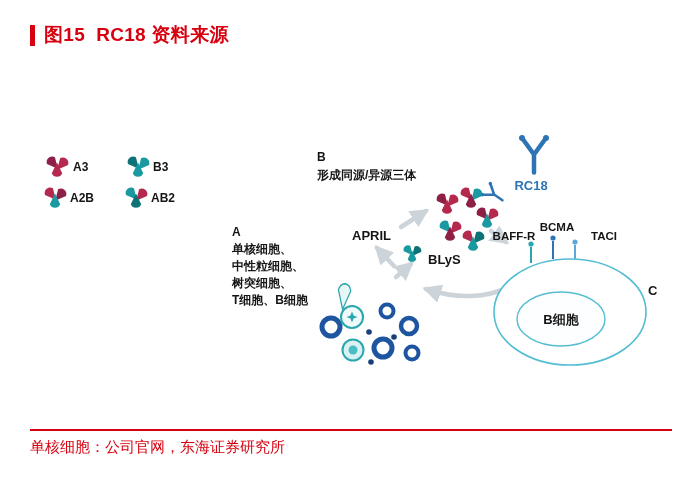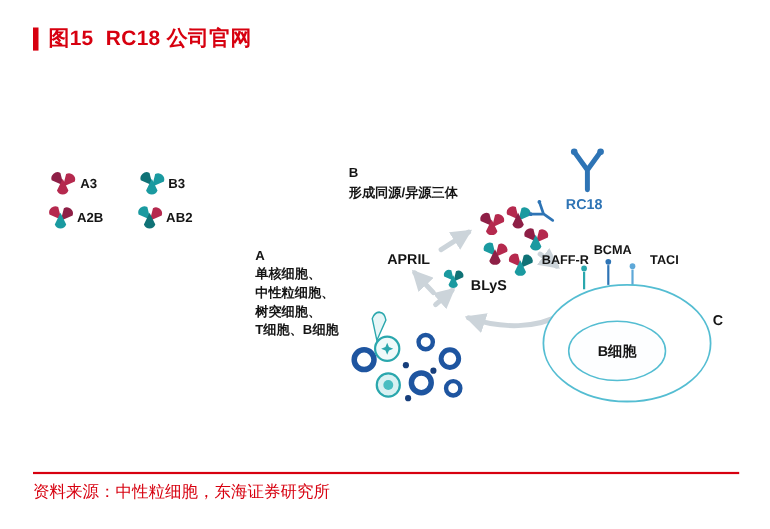--- a/index.html
+++ b/index.html
@@ -24,21 +24,21 @@
   .ab{stroke:var(--blue);stroke-width:3;stroke-linecap:round;fill:none}
   .arrow{stroke:#ccd4da;stroke-width:4.5;stroke-linecap:round;fill:none}
 </style>
 </head>
 <body>
 
 <div class="page">
 
   <div class="title-row">
     <span class="title-bar"></span>
-    <span class="title-text">图15  RC18 公司官网</span>
+    <span class="title-text">图15  RC18 资料来源</span>
   </div>
 
   <svg class="diagram" viewBox="0 0 700 481" xmlns="http://www.w3.org/2000/svg">
     <defs>
       <path id="cone" d="M0,7.5 L5.2,-3.2 A5.6,5.6 0 0 0 -5.2,-3.2 Z"></path>
       <marker id="arrh" viewBox="0 0 10 10" refX="8" refY="5" markerWidth="4.2" markerHeight="4.2" orient="auto-start-reverse">
         <path d="M0,0 L10,5 L0,10 Z" fill="#ccd4da"></path>
       </marker>
     </defs>
 
@@ -188,14 +188,14 @@
         <circle r="10.5" fill="#d9f1f2" stroke="#2aa7ad" stroke-width="2"></circle>
         <circle r="4.5" fill="#49bdc1"></circle>
       </g>
       <circle cx="369" cy="332" r="2.8" fill="#173f7c"></circle>
       <circle cx="394" cy="337" r="2.8" fill="#173f7c"></circle>
       <circle cx="371" cy="362" r="2.8" fill="#173f7c"></circle>
     </g>
   </svg>
 
   <div class="footer-line"></div>
-  <div class="footer-text">资料来源：中性粒细胞，东海证券研究所</div>
+  <div class="footer-text">单核细胞：公司官网，东海证券研究所</div>
 </div>
 
 </body></html>

